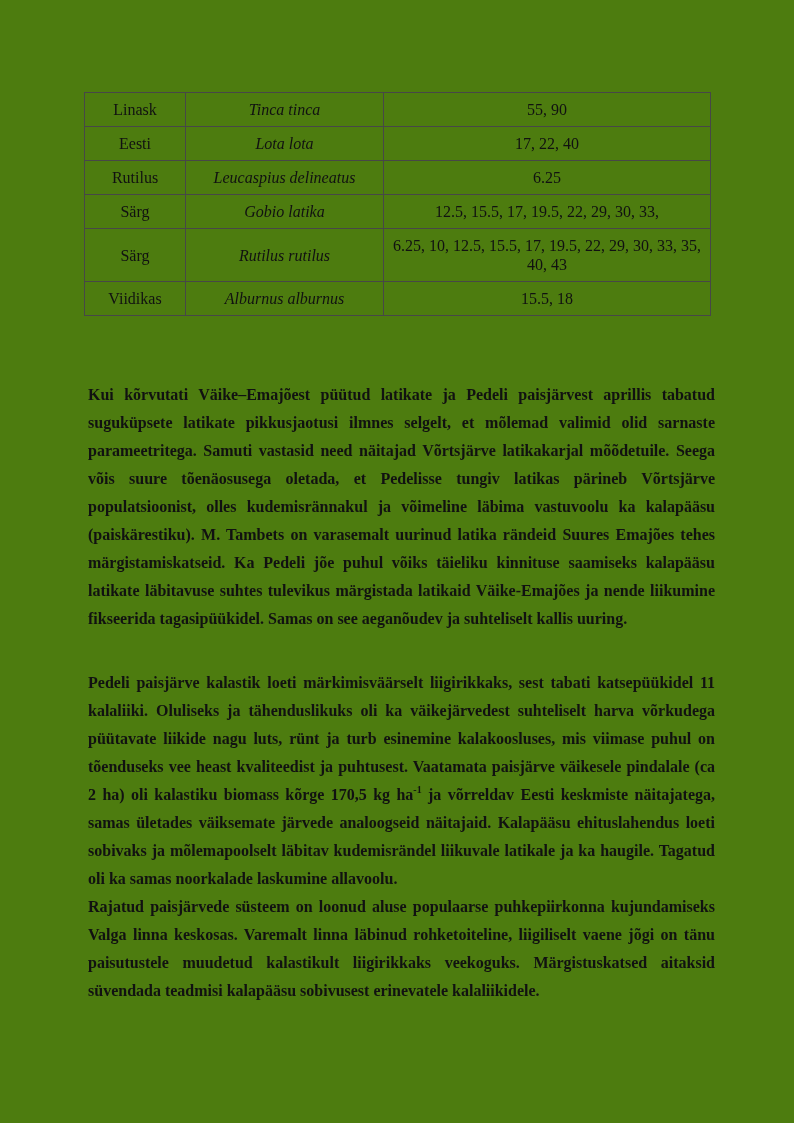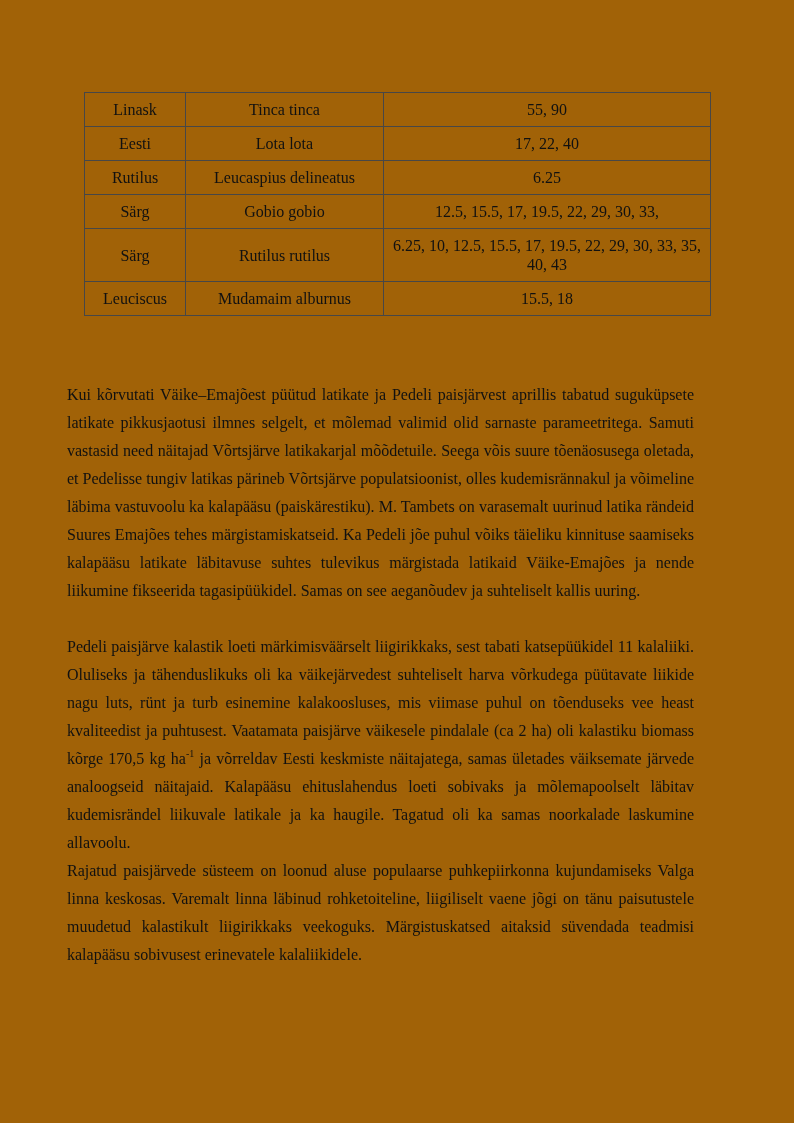--- a/index.html
+++ b/index.html
@@ -4,21 +4,21 @@
 <style>
   html, body {
     margin: 0;
     padding: 0;
     background: #ffffff;
   }
   .page {
     position: relative;
     width: 794px;
     height: 1123px;
-    background: #a16207;
+    background: #4d7c0f;
     font-family: "Liberation Serif", "DejaVu Serif", serif;
     color: #111111;
     overflow: hidden;
   }
   table.fish-table {
     position: absolute;
     left: 84px;
     top: 92px;
     width: 627px;
     border-collapse: collapse;
@@ -27,37 +27,38 @@
   table.fish-table td {
     border: 1px solid #474747;
     text-align: center;
     vertical-align: middle;
     font-size: 16px;
     line-height: 19px;
     padding: 7px 6px;
     overflow-wrap: break-word;
   }
   td.col-common { width: 88px; }
-  td.col-species { width: 185px; }
+  td.col-species { width: 185px; font-style: italic; }
   td.col-lengths { }
   .body-text {
     position: absolute;
-    left: 67px;
+    left: 88px;
     top: 381px;
     width: 627px;
     font-size: 16px;
     line-height: 28px;
     text-align: justify;
+    font-weight: bold;
   }
   .body-text p {
     margin: 0;
     padding: 0;
   }
   .body-text p.gap {
-    margin-top: 28px;
+    margin-top: 36px;
   }
   .body-text sup {
     font-size: 10px;
     line-height: 0;
     position: relative;
     top: -1px;
   }
   .page-number {
     position: absolute;
     left: 0;
@@ -86,31 +87,31 @@
           <td class="col-species">Lota lota</td>
           <td class="col-lengths">17, 22, 40</td>
         </tr>
         <tr>
           <td class="col-common">Rutilus</td>
           <td class="col-species">Leucaspius delineatus</td>
           <td class="col-lengths">6.25</td>
         </tr>
         <tr>
           <td class="col-common">Särg</td>
-          <td class="col-species">Gobio gobio</td>
+          <td class="col-species">Gobio latika</td>
           <td class="col-lengths">12.5, 15.5, 17, 19.5, 22, 29, 30, 33,</td>
         </tr>
         <tr>
           <td class="col-common">Särg</td>
           <td class="col-species">Rutilus rutilus</td>
           <td class="col-lengths">6.25, 10, 12.5, 15.5, 17, 19.5, 22, 29, 30, 33, 35, 40, 43</td>
         </tr>
         <tr>
-          <td class="col-common">Leuciscus</td>
-          <td class="col-species">Mudamaim alburnus</td>
+          <td class="col-common">Viidikas</td>
+          <td class="col-species">Alburnus alburnus</td>
           <td class="col-lengths">15.5, 18</td>
         </tr>
       </tbody>
   </table>
 
   <div class="body-text">
       <p><span>Kui kõrvutati Väike–Emajõest püütud latikate ja Pedeli paisjärvest aprillis tabatud suguküpsete latikate pikkusjaotusi ilmnes selgelt, et mõlemad valimid olid sarnaste parameetritega. Samuti vastasid need näitajad Võrtsjärve latikakarjal mõõdetuile. Seega võis suure tõenäosusega oletada, et Pedelisse tungiv latikas pärineb Võrtsjärve populatsioonist, olles kudemisrännakul ja võimeline läbima vastuvoolu ka kalapääsu (paiskärestiku). M. Tambets on varasemalt uurinud latika rändeid Suures Emajões tehes märgistamiskatseid. Ka Pedeli jõe puhul võiks täieliku kinnituse saamiseks kalapääsu latikate läbitavuse suhtes tulevikus märgistada latikaid Väike-Emajões ja nende liikumine fikseerida tagasipüükidel. Samas on see aeganõudev ja suhteliselt kallis uuring.</span></p>
       <p class="gap"><span>Pedeli paisjärve kalastik loeti märkimisväärselt liigirikkaks, sest tabati katsepüükidel 11 kalaliiki. Oluliseks ja tähenduslikuks oli ka väikejärvedest suhteliselt harva võrkudega püütavate liikide nagu luts, rünt ja turb esinemine kalakoosluses, mis viimase puhul on tõenduseks vee heast kvaliteedist ja puhtusest. Vaatamata paisjärve väikesele pindalale (ca 2 ha) oli kalastiku biomass kõrge 170,5 kg ha</span><sup>-1</sup><span> ja võrreldav Eesti keskmiste näitajatega, samas ületades väiksemate järvede analoogseid näitajaid. Kalapääsu ehituslahendus loeti sobivaks ja mõlemapoolselt läbitav kudemisrändel liikuvale latikale ja ka haugile. Tagatud oli ka samas noorkalade laskumine allavoolu.</span></p>
       <p><span>Rajatud paisjärvede süsteem on loonud aluse populaarse puhkepiirkonna kujundamiseks Valga linna keskosas. Varemalt linna läbinud rohketoiteline, liigiliselt vaene jõgi on tänu paisutustele muudetud kalastikult liigirikkaks veekoguks. Märgistuskatsed aitaksid süvendada teadmisi kalapääsu sobivusest erinevatele kalaliikidele.</span></p>
     </div>

